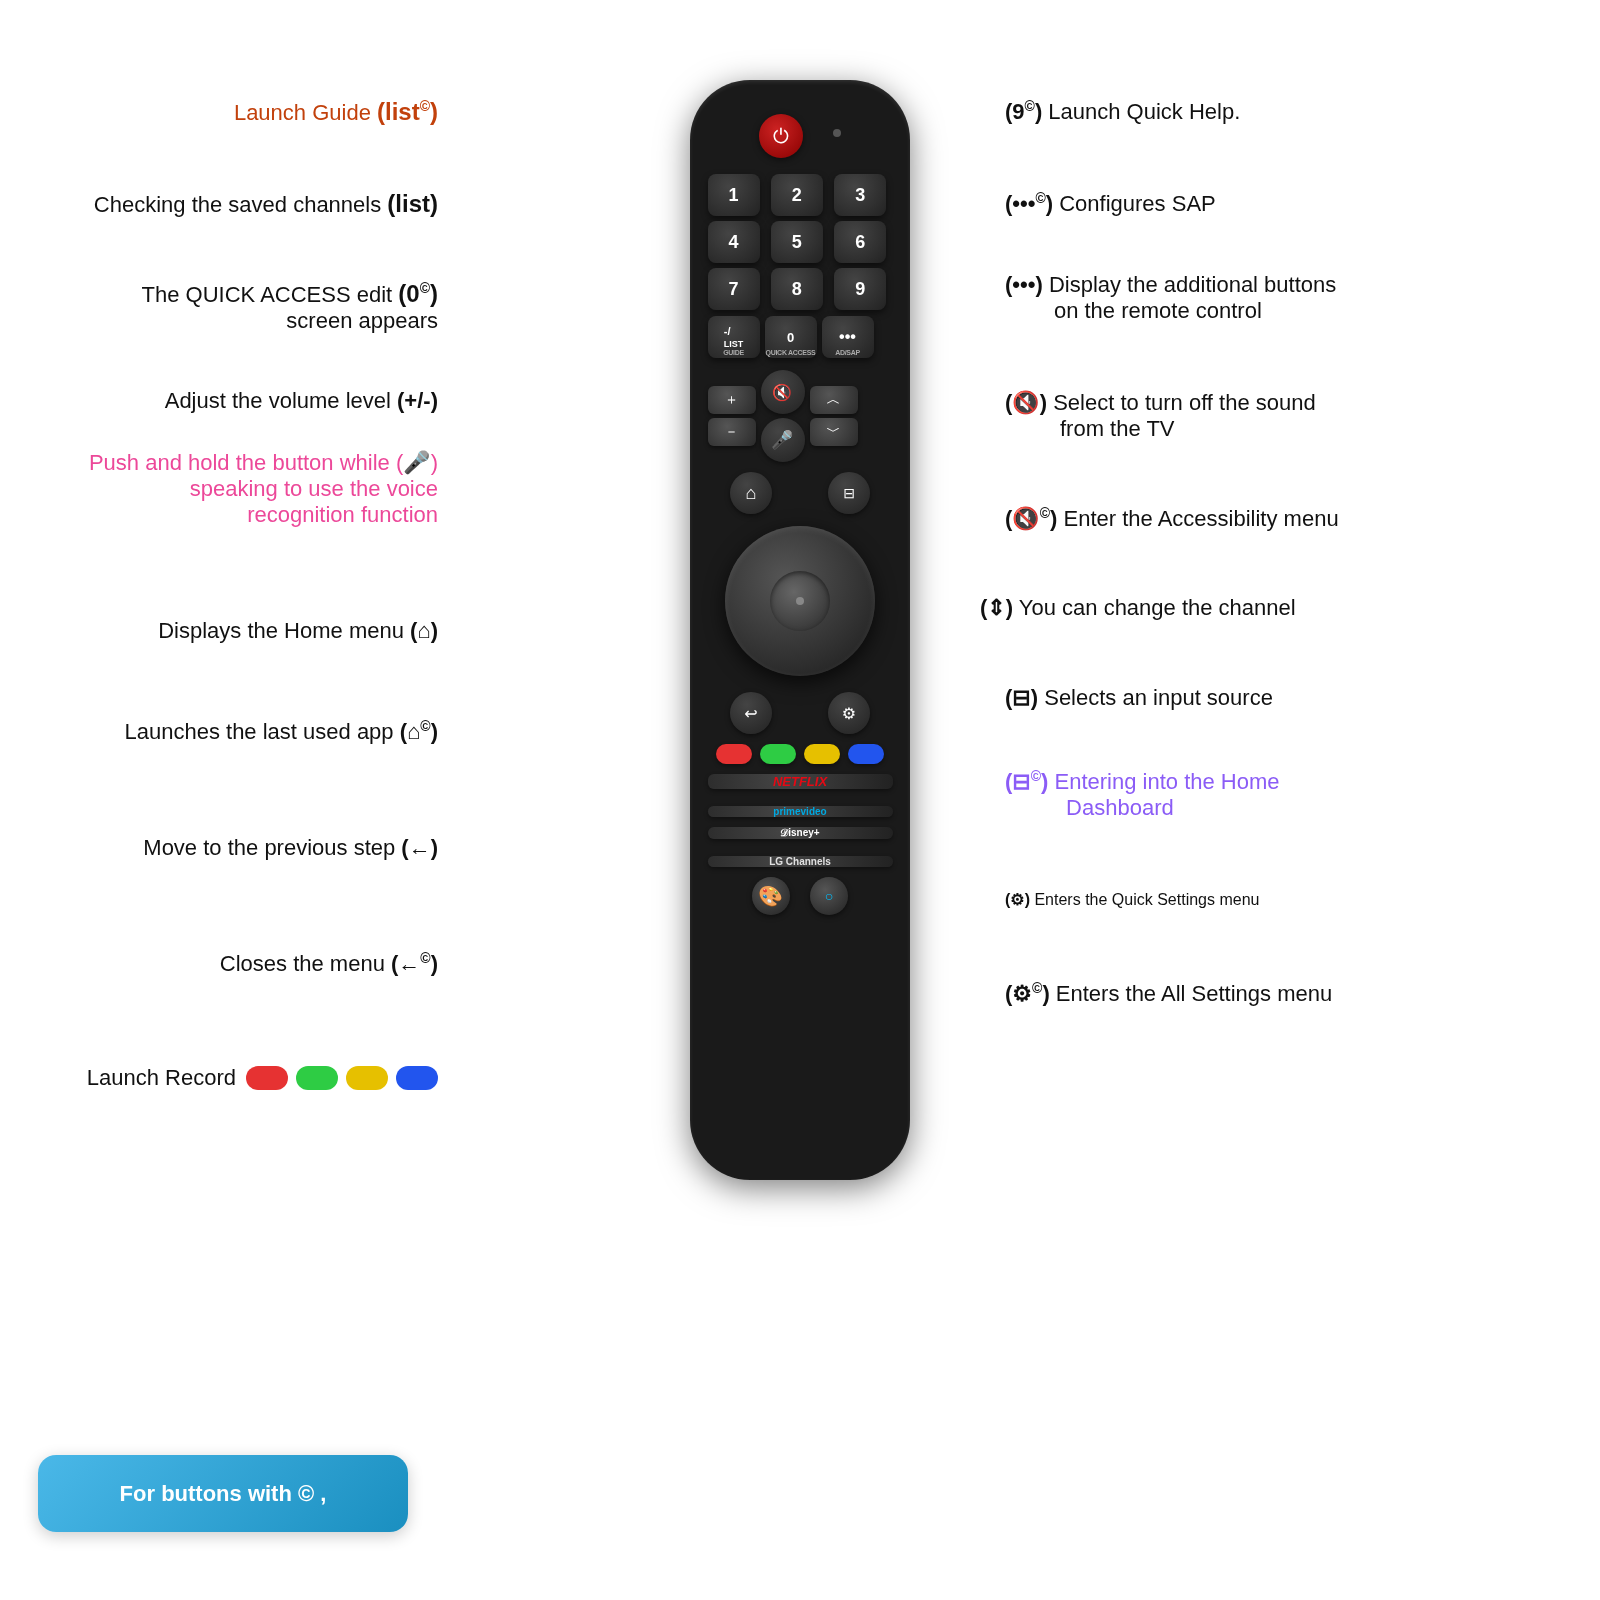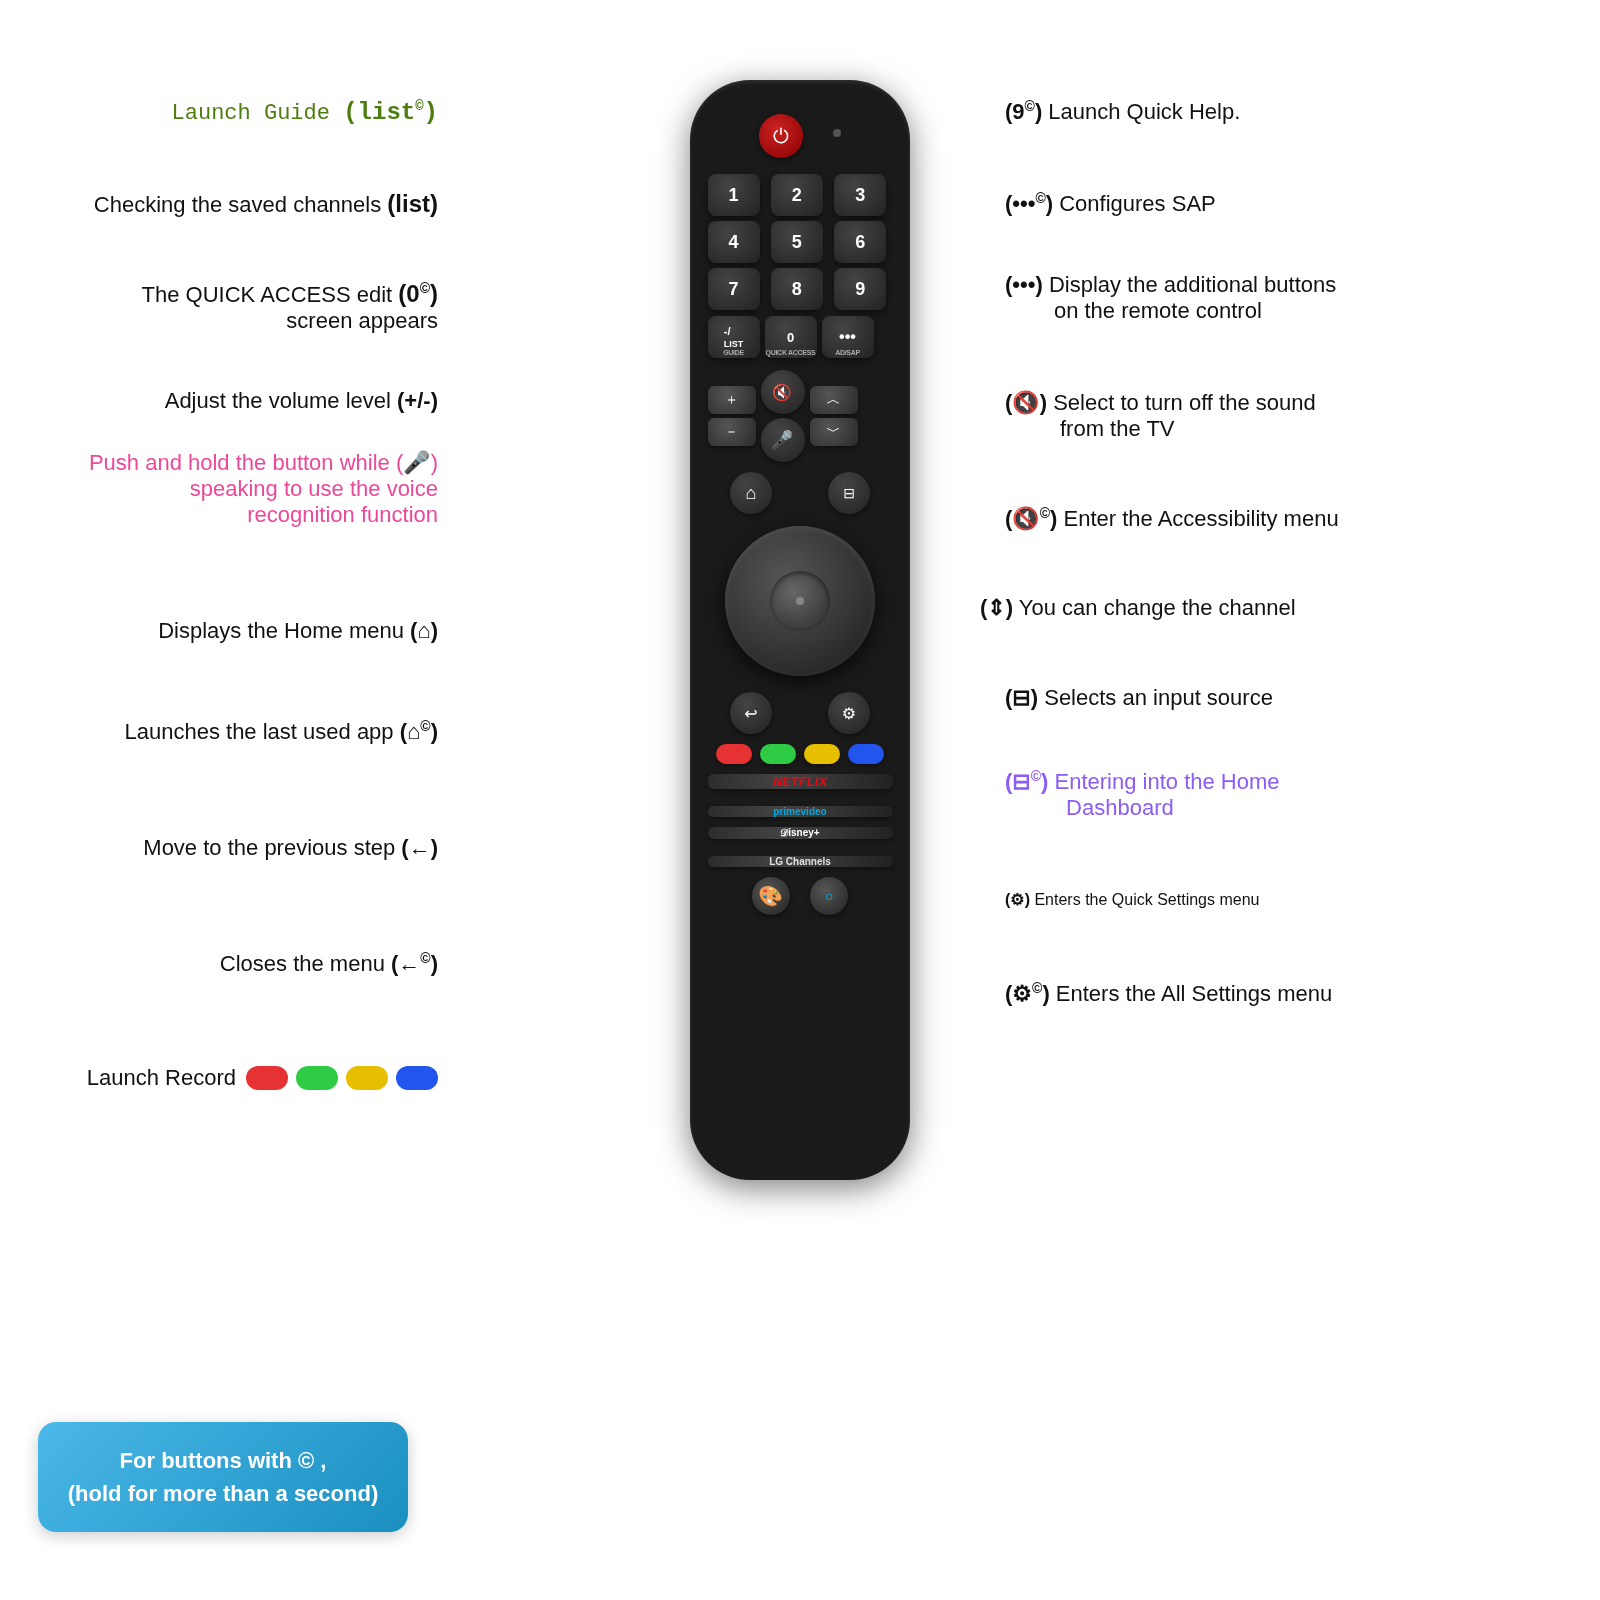--- a/index.html
+++ b/index.html
@@ -399,21 +399,21 @@
     </div>
 
     <div class="assist-row">
       <div class="assist-btn" style="font-size:20px;">🎨</div>
       <div class="assist-btn" style="font-size:14px; color:#00c0ff;">○</div>
     </div>
   </div>
 </div>
 
 <div style="position:absolute; top:98px; left:38px; text-align:right; width:400px;">
-  <span style="font-size:22px; color:#4d7c0f;font-family:Liberation Mono, monospace;">Launch Guide <strong style="font-size:24px;">(list<sup style="font-size:14px;">©</sup>)</strong></span>
+  <span style="font-size:22px; color:#c2410c;">Launch Guide <strong style="font-size:24px;">(list<sup style="font-size:14px;">©</sup>)</strong></span>
 </div>
 
 <div style="position:absolute; top:190px; left:38px; text-align:right; width:400px;">
   <span style="font-size:22px; color:#111;">Checking the saved channels <strong style="font-size:24px;">(list)</strong></span>
 </div>
 
 <div style="position:absolute; top:280px; left:38px; text-align:right; width:400px;">
   <span style="font-size:22px; color:#111;">The QUICK ACCESS edit <strong style="font-size:24px;">(0<sup style="font-size:14px;">©</sup>)</strong><br>screen appears</span>
 </div>
 
@@ -486,14 +486,13 @@
 <div style="position:absolute; top:890px; left:1005px; text-align:left; width:500px;">
   <span style="font-size:16px; color:#111;"><strong>(⚙)</strong> Enters the Quick Settings menu</span>
 </div>
 
 <div style="position:absolute; top:980px; left:1005px; text-align:left; width:500px;">
   <span style="font-size:22px; color:#111;"><strong>(⚙<sup style="font-size:14px;">©</sup>)</strong> Enters the All Settings menu</span>
 </div>
 
 <div class="info-box">
   <div>For buttons with  ©  ,</div>
-  <div>(hold for more than a second)</div>
 </div>
 
 </body></html>

